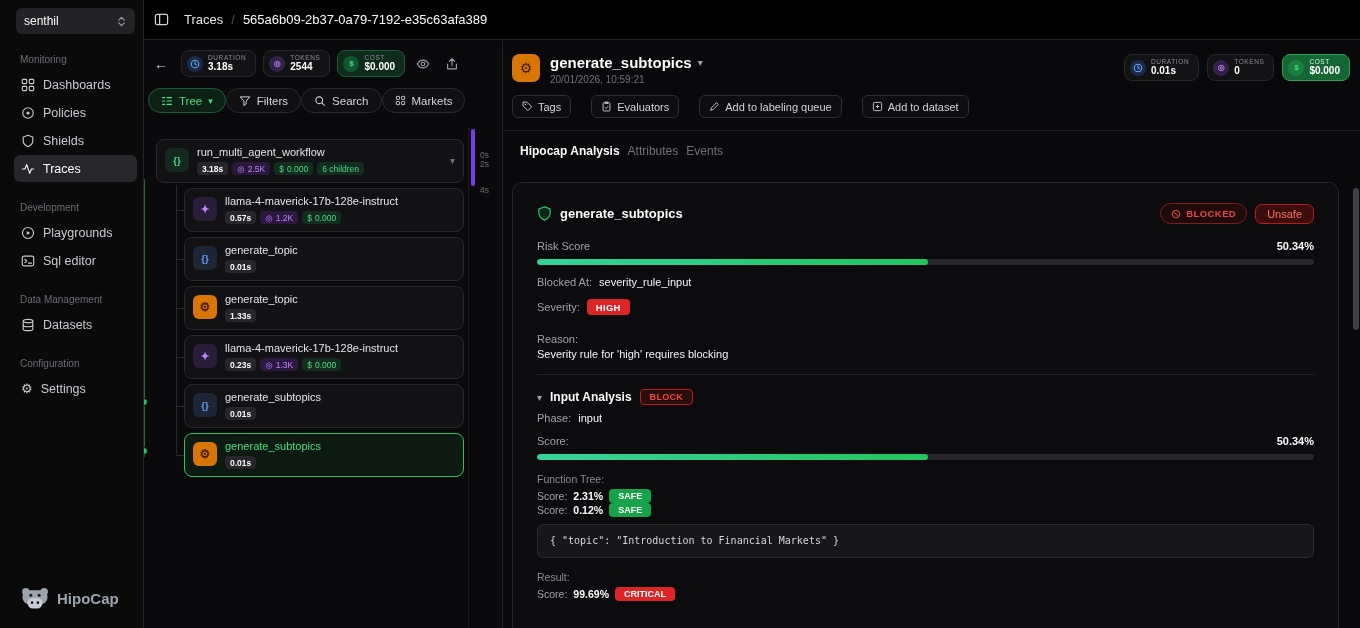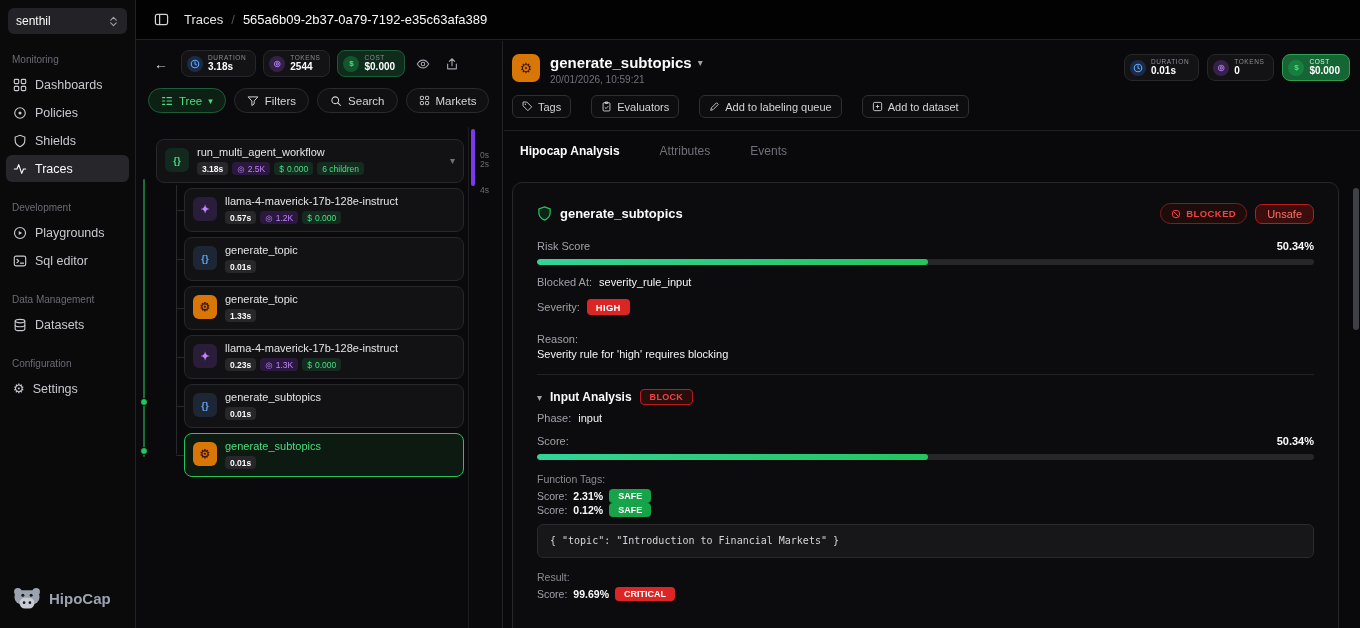--- a/index.html
+++ b/index.html
@@ -1,19 +1,19 @@
 <!DOCTYPE html>
 <html><head>
 <meta charset="utf-8">
 <style>
 *{box-sizing:border-box;margin:0;padding:0}
 html,body{width:1360px;height:628px;overflow:hidden;background:#09090b;color:#e4e4e7;font-family:"Liberation Sans",sans-serif}
 svg{display:block}
 
-.sidebar{position:absolute;left:0;top:0;width:136px;height:628px;background:#0a0a0b;border-right:1px solid #222226;z-index:10}
+.sidebar{position:absolute;left:8px;top:0;width:136px;height:628px;background:#0a0a0b;border-right:1px solid #222226;z-index:10}
 .ws{margin:8px;height:26px;background:#232327;border-radius:6px;display:flex;align-items:center;justify-content:space-between;padding:0 8px;font-size:12px;color:#fafafa;cursor:pointer}
 .sec-label{margin:20px 12px 6px;font-size:10px;color:#6b6b74}
 .nav-item{display:flex;align-items:center;gap:8px;height:27px;margin:1px 6px;padding:0 7px;border-radius:6px;font-size:12.5px;color:#c9c9cf;cursor:pointer}
 .nav-item.active{background:#26262b;color:#fafafa}
 .brand{position:absolute;left:12px;bottom:16px;display:flex;align-items:center;gap:7px;font-size:15px;font-weight:bold;color:#9ca3af}
 
 .topbar{position:absolute;left:136px;top:0;right:0;height:40px;background:#020203;border-bottom:1px solid #222226;display:flex;align-items:center;gap:12px;padding:0 14px;z-index:9}
 .bc{display:flex;gap:8px;align-items:center;font-size:13px}
 .bc .sec{color:#e4e4e7;cursor:pointer}
 .bc .sep{color:#52525b}
@@ -27,21 +27,21 @@
 .chip.green2{background:#166534;border-color:#2f9e54}
 .cicon{width:16px;height:16px;border-radius:50%;display:grid;place-items:center;font-size:8px;font-weight:bold;flex:none}
 .ci-blue{background:rgba(59,130,246,.22);color:#60a5fa}
 .ci-purple{background:rgba(168,85,247,.22);color:#c084fc}
 .ci-green{background:rgba(34,197,94,.28);color:#4ade80}
 .ccol{display:flex;flex-direction:column;line-height:1.15}
 .clab{font-size:6.5px;letter-spacing:.6px;color:#8b8b94}
 .cval{font-size:10px;font-weight:bold;color:#fff}
 .chip.green2 .clab{color:#d1fae5}
 .iconbtn{width:22px;height:22px;display:grid;place-items:center;color:#a1a1aa;cursor:pointer;flex:none}
-.row2{display:flex;gap:8px;padding:9px 12px}
+.row2{display:flex;padding:9px 12px}
 .pbtn{display:inline-flex;align-items:center;gap:6px;height:25px;padding:0 12px;border-radius:14px;border:1px solid #2a2a2f;background:#101013;color:#d4d4d8;font-size:11.5px;cursor:pointer}
 .pbtn.treebtn{border-color:#1d5c38;background:#0c2014;color:#4ade80}
 .tree-wrap{position:absolute;left:0;right:34px;top:86px;bottom:0;padding:12px 4px 0 16px}
 .vguide{position:absolute;left:40px;top:58px;width:1px;height:269px;background:#28282d}
 .gline{position:absolute;left:7px;top:52px;width:2px;height:278px;background:rgba(34,197,94,.55);border-radius:1px}
 .gdot{position:absolute;left:4px;width:8px;height:8px;border-radius:50%;background:#22c55e;border:1.5px solid #0a0a0c}
 .titem{position:relative;height:44px;background:#121215;border:1px solid #27272c;border-radius:8px;margin:0 0 5px 4px;padding:5px 8px;display:flex;gap:8px;cursor:pointer;z-index:1}
 .titem.child{margin-left:32px}
 .titem.child::before{content:"";position:absolute;left:-9px;top:21px;width:8px;height:1px;background:#28282d}
 .titem.selected{border-color:#22c55e;background:#0d1a12}
@@ -70,21 +70,21 @@
 .dicon{width:28px;height:28px;border-radius:7px;background:#d97706;color:#451a03;display:grid;place-items:center;font-size:14px;flex:none}
 .dtitles{flex:1;min-width:0}
 .dtitle-row{display:flex;align-items:center;gap:6px}
 .dtitle{font-size:15px;font-weight:bold;color:#fafafa}
 .dchev{color:#a1a1aa;font-size:10px;cursor:pointer}
 .dtime{font-size:10px;color:#71717a;margin-top:3px}
 .dchips{display:flex;gap:8px}
 .actions{display:flex;gap:20px;padding:10px 16px 12px 8px}
 .abtn{display:inline-flex;align-items:center;gap:5px;height:23px;padding:0 9px;border:1px solid #2e2e33;border-radius:6px;background:#0d0d10;color:#d4d4d8;font-size:11px;cursor:pointer}
 .hdiv{border-bottom:1px solid #1f1f23}
-.tabs{display:flex;gap:40px;padding:13px 16px 12px}
+.tabs{display:flex;gap:8px;padding:13px 16px 12px}
 .tab{font-size:12px;color:#71717a;cursor:pointer}
 .tab.active{color:#fafafa;font-weight:bold}
 .card{position:absolute;left:8px;right:21px;top:141px;height:600px;background:#0c0c0f;border:1px solid #26262b;border-radius:10px;padding:18px 24px;overflow:hidden}
 .span-head{display:flex;align-items:center;gap:8px;margin:2px 0 16px}
 .sname{font-size:13px;font-weight:bold;color:#fafafa}
 .headbadges{margin-left:auto;display:flex;gap:8px;align-items:center}
 .b-blocked{display:inline-flex;align-items:center;gap:5px;border:1px solid #7f1d1d;background:#200b0b;color:#ef4444;font-size:9.5px;font-weight:bold;letter-spacing:.4px;padding:4px 10px;border-radius:999px}
 .b-unsafe{border:1px solid #b91c1c;background:#3c0d0d;color:#f87171;font-size:11px;padding:3px 11px;border-radius:7px;cursor:pointer}
 .risk-row{display:flex;justify-content:space-between;align-items:center;margin:0 0 7px}
 .lab{font-size:11px;color:#a1a1aa}
@@ -526,21 +526,21 @@
       <span class="val">input</span>
     </div>
     <div class="score-row">
       <span class="lab">Score:</span>
       <span class="pct">50.34%</span>
     </div>
     <div class="bar">
       <div class="bar-fill" style="width: 50.34%;"></div>
     </div>
 
-    <div class="sub-lab">Function Tags:</div>
+    <div class="sub-lab">Function Tree:</div>
     <div class="sline">
       <span class="lab">Score:</span>
       <span class="pct">2.31%</span>
       <span class="b-safe">SAFE</span>
     </div>
 
     <div class="sline">
       <span class="lab">Score:</span>
       <span class="pct">0.12%</span>
       <span class="b-safe">SAFE</span>

